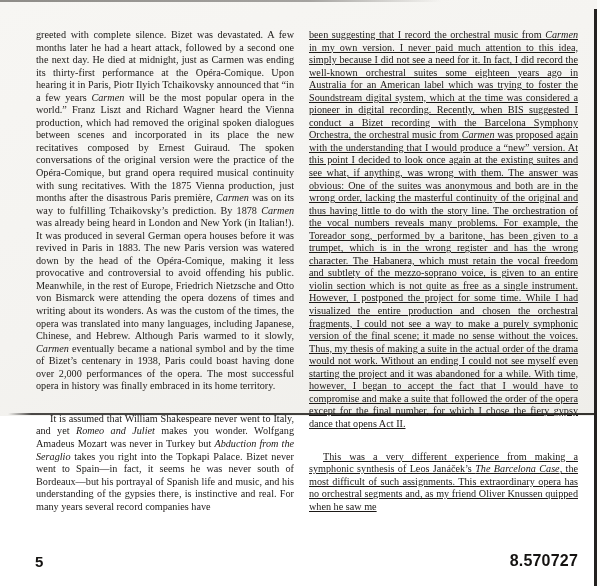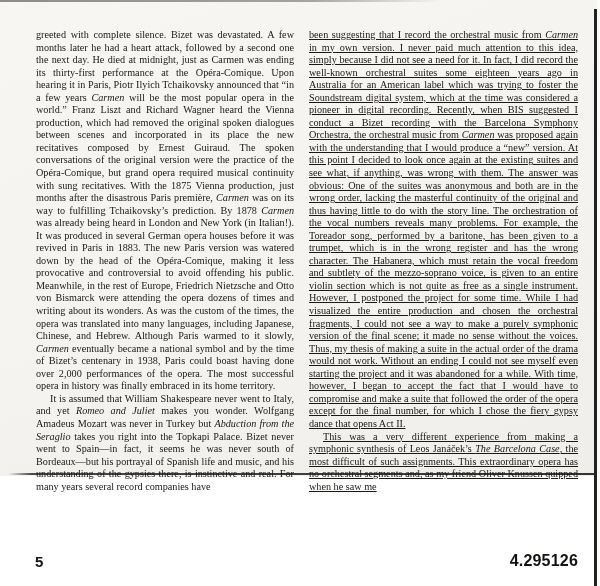--- a/index.html
+++ b/index.html
@@ -5,21 +5,21 @@
   html, body {
     margin: 0;
     padding: 0;
     width: 600px;
     height: 586px;
     overflow: hidden;
   }
   .page {
     position: absolute;
     left: 0; top: 0;
-    width: 600px; height: 476px;
+    width: 600px; height: 416px;
     background: linear-gradient(160deg, #f7f6f3 0%, #f4f3f0 55%, #efeeea 100%);
   }
   .top-edge-line {
     position: absolute;
     top: 0; left: 0;
     width: 442px; height: 2px;
     background: linear-gradient(90deg, #8e8c88 0%, #a5a3a0 70%, rgba(165,163,160,0) 100%);
   }
   .right-margin-strip {
     position: absolute;
@@ -47,21 +47,21 @@
     font-family: "Liberation Serif", "DejaVu Serif", serif;
     font-size: 10.2px;
     line-height: 12.55px;
     color: #1b1816;
     text-align: justify;
     hyphens: none;
   }
   .col-left  { left: 36px;  width: 258px; }
   .col-right { left: 309px; width: 269px; text-decoration: underline; }
   .col p { margin: 0; padding: 0; }
-  .col p.indent { text-indent: 14px; }
+  .col p.indent { text-indent: 14px; margin-top: 20px; }
   .italic { font-style: italic; }
   .footer-num {
     position: absolute;
     font-family: "Liberation Sans", "DejaVu Sans", sans-serif;
     font-weight: bold;
     color: #151311;
   }
   .footer-left  { left: 35px;  top: 553px; font-size: 15px; }
   .footer-right { right: 22px; top: 552px; font-size: 16px; letter-spacing: 0.2px; }
 </style>
@@ -77,14 +77,14 @@
   <div class="col col-left">
       <p><span>greeted with complete silence. Bizet was devastated. A few months later he had a heart attack, followed by a second one the next day. He died at midnight, just as Carmen was ending its thirty-first performance at the Opéra-Comique. Upon hearing it in Paris, Piotr Ilyich Tchaikovsky announced that “in a few years </span><span class="italic">Carmen</span><span> will be the most popular opera in the world.” Franz Liszt and Richard Wagner heard the Vienna production, which had removed the original spoken dialogues between scenes and incorporated in its place the new recitatives composed by Ernest Guiraud. The spoken conversations of the original version were the practice of the Opéra-Comique, but grand opera required musical continuity with sung recitatives. With the 1875 Vienna production, just months after the disastrous Paris première, </span><span class="italic">Carmen</span><span> was on its way to fulfilling Tchaikovsky’s prediction. By 1878 </span><span class="italic">Carmen</span><span> was already being heard in London and New York (in Italian!). It was produced in several German opera houses before it was revived in Paris in 1883. The new Paris version was watered down by the head of the Opéra-Comique, making it less provocative and controversial to avoid offending his public. Meanwhile, in the rest of Europe, Friedrich Nietzsche and Otto von Bismarck were attending the opera dozens of times and writing about its wonders. As was the custom of the times, the opera was translated into many languages, including Japanese, Chinese, and Hebrew. Although Paris warmed to it slowly, </span><span class="italic">Carmen</span><span> eventually became a national symbol and by the time of Bizet’s centenary in 1938, Paris could boast having done over 2,000 performances of the opera. The most successful opera in history was finally embraced in its home territory.</span></p>
       <p class="indent"><span>It is assumed that William Shakespeare never went to Italy, and yet </span><span class="italic">Romeo and Juliet</span><span> makes you wonder. Wolfgang Amadeus Mozart was never in Turkey but </span><span class="italic">Abduction from the Seraglio</span><span> takes you right into the Topkapi Palace. Bizet never went to Spain—in fact, it seems he was never south of Bordeaux—but his portrayal of Spanish life and music, and his understanding of the gypsies there, is instinctive and real. For many years several record companies have</span></p>
     </div>
   <div class="col col-right">
       <p><span>been suggesting that I record the orchestral music from </span><span class="italic">Carmen</span><span> in my own version. I never paid much attention to this idea, simply because I did not see a need for it. In fact, I did record the well-known orchestral suites some eighteen years ago in Australia for an American label which was trying to foster the Soundstream digital system, which at the time was considered a pioneer in digital recording. Recently, when BIS suggested I conduct a Bizet recording with the Barcelona Symphony Orchestra, the orchestral music from </span><span class="italic">Carmen</span><span> was proposed again with the understanding that I would produce a “new” version. At this point I decided to look once again at the existing suites and see what, if anything, was wrong with them. The answer was obvious: One of the suites was anonymous and both are in the wrong order, lacking the masterful continuity of the original and thus having little to do with the story line. The orchestration of the vocal numbers reveals many problems. For example, the Toreador song, performed by a baritone, has been given to a trumpet, which is in the wrong register and has the wrong character. The Habanera, which must retain the vocal freedom and subtlety of the mezzo-soprano voice, is given to an entire violin section which is not quite as free as a single instrument. However, I postponed the project for some time. While I had visualized the entire production and chosen the orchestral fragments, I could not see a way to make a purely symphonic version of the final scene; it made no sense without the voices. Thus, my thesis of making a suite in the actual order of the drama would not work. Without an ending I could not see myself even starting the project and it was abandoned for a while. With time, however, I began to accept the fact that I would have to compromise and make a suite that followed the order of the opera except for the final number, for which I chose the fiery gypsy dance that opens Act II.</span></p>
       <p class="indent"><span>This was a very different experience from making a symphonic synthesis of Leos Janáček’s </span><span class="italic">The Barcelona Case</span><span>, the most difficult of such assignments. This extraordinary opera has no orchestral segments and, as my friend Oliver Knussen quipped when he saw me</span></p>
     </div>
 
   <div class="footer-num footer-left">5</div>
-  <div class="footer-num footer-right">4.295126</div>
+  <div class="footer-num footer-right">8.570727</div>
 </div>
 
 </body></html>

